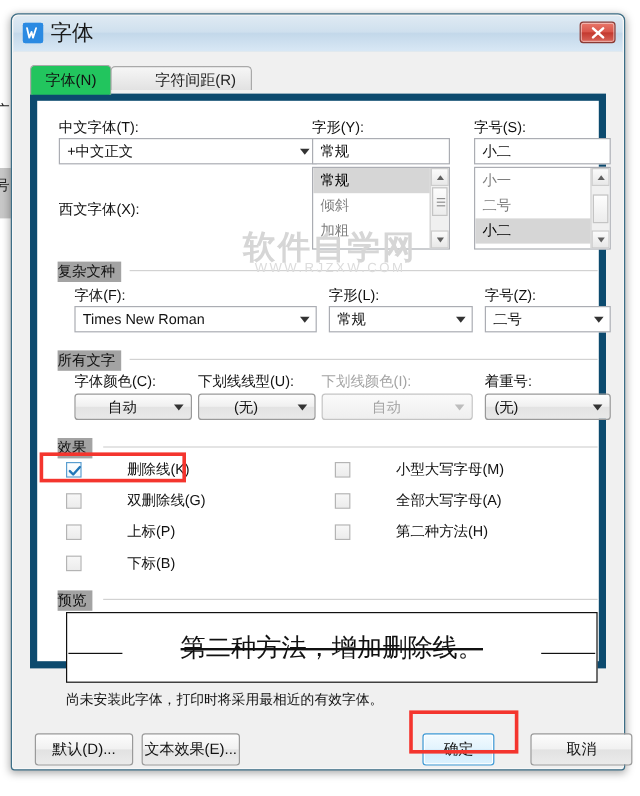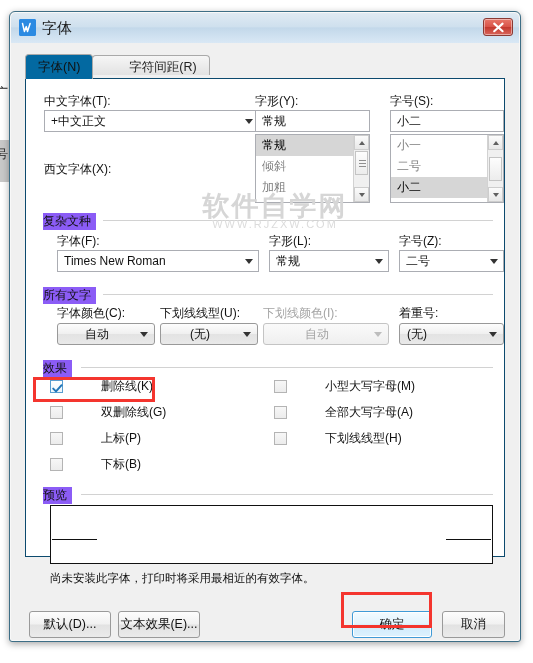--- a/index.html
+++ b/index.html
@@ -14,39 +14,39 @@
   #dialog{position:absolute;left:9px;top:11px;width:512px;height:631px;
     background:#f0f0f0;border:1px solid #3d6e86;border-radius:6px 6px 3px 3px;
     box-shadow:0 0 0 1px rgba(255,255,255,.55) inset, 0 2px 7px rgba(0,0,0,.35);
     box-sizing:border-box;}
 
   #titlebar{position:absolute;left:1px;top:1px;right:1px;height:30px;
     background:linear-gradient(to bottom,#dfeaf3 0%,#cfe0ee 45%,#c3d8ea 50%,#d9e8f5 100%);
     border-radius:5px 5px 0 0;border-bottom:1px solid #9dbcd2;}
   #wps-icon{position:absolute;left:8px;top:6px;width:17px;height:17px;background:#2b8ae2;border-radius:2px;}
   #wps-icon svg{display:block;}
-  #title-text{position:absolute;left:31px;top:6px;font-size:15px;color:#1a1a1a;line-height:17px;}
+  #title-text{position:absolute;left:31px;top:6px;font-size:18px;color:#1a1a1a;line-height:17px;}
   #close-btn{position:absolute;right:6px;top:5px;width:30px;height:18px;border-radius:3px;
     border:1px solid #8a3a34;box-sizing:border-box;
     background:linear-gradient(to bottom,#e8776a 0%,#d9554a 48%,#c3392f 52%,#d9655a 100%);
     box-shadow:0 0 0 1px rgba(255,255,255,.45) inset;}
   #close-btn svg{position:absolute;left:8px;top:3px;}
 
   #client{position:absolute;left:1px;top:31px;right:1px;bottom:1px;background:#f0f0f0;border-radius:0 0 3px 3px;}
 
   
   #tabstrip{position:absolute;left:14px;top:11px;height:25px;}
   .tab{float:left;height:25px;line-height:24px;padding:0 12px;font-size:12.5px;color:#111;
     border:1px solid #a9a9a9;border-bottom:none;border-radius:4px 4px 0 0;box-sizing:border-box;
     position:relative;}
   .tab.inactive{background:linear-gradient(to bottom,#f6f6f6,#e2e2e2);color:#222;margin-left:-1px;top:1px;height:20px;line-height:23px;padding-left:36px;}
-  .tab.active{background:#0369a1;z-index:3;}
+  .tab.active{background:#22c55e;z-index:3;}
 
   #panel{position:absolute;left:14px;top:35px;right:14px;height:479px;background:#fff;
-    border:1px solid #0c4a6e;box-sizing:border-box;}
+    border:6px solid #0c4a6e;box-sizing:border-box;}
 
   .lbl{position:absolute;font-size:12px;color:#111;white-space:nowrap;}
   .lbl.dim{color:#a3a3a3;}
 
   
   .combo{position:absolute;height:22px;background:#fff;border:1px solid #abadb3;box-sizing:border-box;}
   .combo .val{position:absolute;left:6px;top:0;line-height:20px;font-size:12px;color:#111;white-space:nowrap;}
   .combo .arw{position:absolute;right:5px;top:8px;width:0;height:0;
     border-left:4px solid transparent;border-right:4px solid transparent;border-top:5px solid #333;}
 
@@ -72,21 +72,21 @@
   .sbtn i{position:absolute;left:4px;width:0;height:0;border-left:3.5px solid transparent;border-right:3.5px solid transparent;}
   .sbtn.up i{top:5px;border-bottom:4px solid #606060;}
   .sbtn.dn i{top:5px;border-top:4px solid #606060;}
   .sthumb{position:absolute;left:1px;width:13px;
     background:linear-gradient(to bottom,#fdfdfd,#ececec);border:1px solid #c4c4c4;box-sizing:border-box;}
   .sgrip{position:absolute;left:3px;top:50%;margin-top:-3px;width:7px;height:7px;}
   .sgrip b{display:block;height:1px;background:#8f8f8f;margin-bottom:2px;}
 
   
   .grp-line{position:absolute;height:1px;background:#d2d2d2;}
-  .grp-cap{position:absolute;font-size:12px;color:#111;background:#8b5cf6;padding-right:5px;}
+  .grp-cap{position:absolute;font-size:12px;color:#111;background:#a3a3a3;padding-right:5px;}
 
   
   .cb{position:absolute;}
   .cb .box{position:absolute;left:0;top:2px;width:13px;height:13px;box-sizing:border-box;
     border:1px solid #b4b4b4;background:linear-gradient(to bottom,#f7f7f7,#ececec);}
   .cb.on .box{border-color:#5a9ed0;background:linear-gradient(to bottom,#ffffff,#eef6fc);}
   .cb .tick{position:absolute;left:1px;top:3px;}
   .cb .txt{position:absolute;left:19px;top:0;font-size:12px;line-height:17px;color:#111;white-space:nowrap;margin-left:32px;}
 
   
@@ -276,38 +276,39 @@
       <div class="cb" style="left:248px;top:299px;">
         <span class="box"></span>
         <span class="txt">小型大写字母(M)</span>
       </div>
       <div class="cb" style="left:248px;top:325px;">
         <span class="box"></span>
         <span class="txt">全部大写字母(A)</span>
       </div>
       <div class="cb" style="left:248px;top:351px;">
         <span class="box"></span>
-        <span class="txt">下划线线型(H)</span>
+        <span class="txt">第二种方法(H)</span>
       </div>
 
       <div class="grp-cap" style="left:17px;top:408px;">预览</div>
       <div class="grp-line" style="left:55px;top:415px;width:412px;"></div>
 
       <div id="preview-box" style="left:24px;top:426px;width:443px;height:59px;">
         <div class="prev-rule" style="left:1px;top:33px;width:45px;"></div>
         <div class="prev-rule" style="right:1px;top:33px;width:45px;"></div>
+        <div id="preview-text" style="top:15px;">第二种方法，增加删除线。</div>
       </div>
       <div id="preview-note" style="left:24px;top:492px;">尚未安装此字体，打印时将采用最相近的有效字体。</div>
 
     </div>
 
     <div class="btn" style="left:18px;top:568px;width:82px;">默认(D)...</div>
     <div class="btn" style="left:107px;top:568px;width:82px;">文本效果(E)...</div>
-    <div class="btn primary" style="left:341px;top:568px;width:80px;">确定</div>
-    <div class="btn" style="left:431px;top:568px;width:63px;">取消</div>
+    <div class="btn primary" style="left:341px;top:568px;width:60px;">确定</div>
+    <div class="btn" style="left:431px;top:568px;width:85px;">取消</div>
 
   </div>
 </div>
 
 <div class="anno" style="left:33px;top:377px;width:122px;height:25px;"></div>
 <div class="anno" style="left:341px;top:592px;width:91px;height:36px;"></div>
 
 <div id="wm">
   <div class="w1">软件自学网</div>
   <div class="w2">WWW.RJZXW.COM</div>

